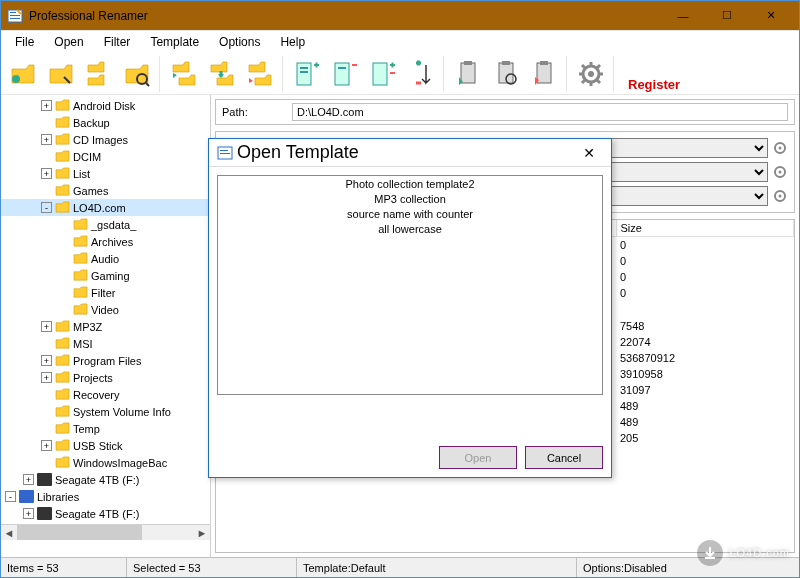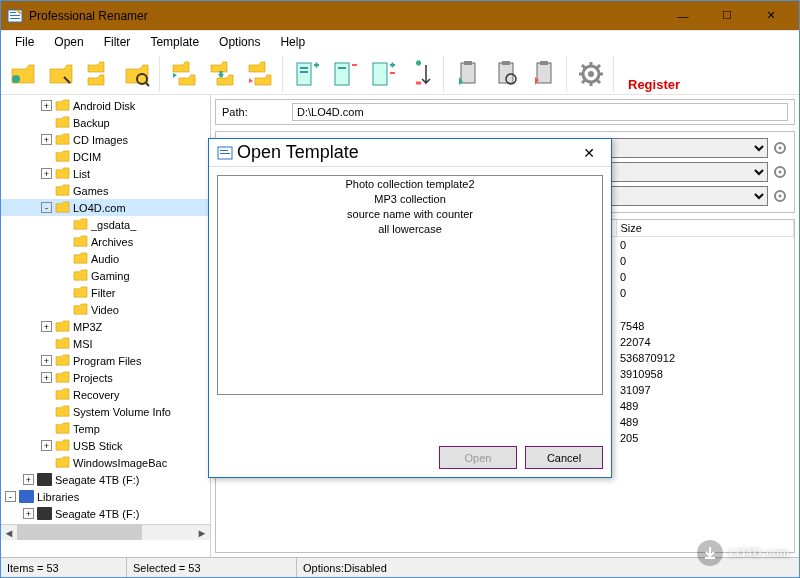--- a/index.html
+++ b/index.html
@@ -525,20 +525,21 @@
               </tr>
             </tbody>
         </table>
       </div>
     </div>
   </div>
 
   <div class="statusbar">
     <div class="status-cell" style="width:126px">Items = 53</div>
     <div class="status-cell" style="width:170px">Selected = 53</div>
+    <div class="status-cell" style="width:280px">Template:Default</div>
     <div class="status-cell" style="flex:1;border-right:none">Options:Disabled</div>
   </div>
 </div>
 
 <div class="dialog">
   <div class="dlg-title">
     <svg width="16" height="16" viewBox="0 0 16 16">
         <rect x="1" y="2" width="14" height="12" fill="#fff" stroke="#2a72c8"></rect>
         <rect x="3" y="5" width="8" height="1" fill="#2a72c8"></rect>
         <rect x="3" y="8" width="10" height="1" fill="#2a72c8"></rect>

